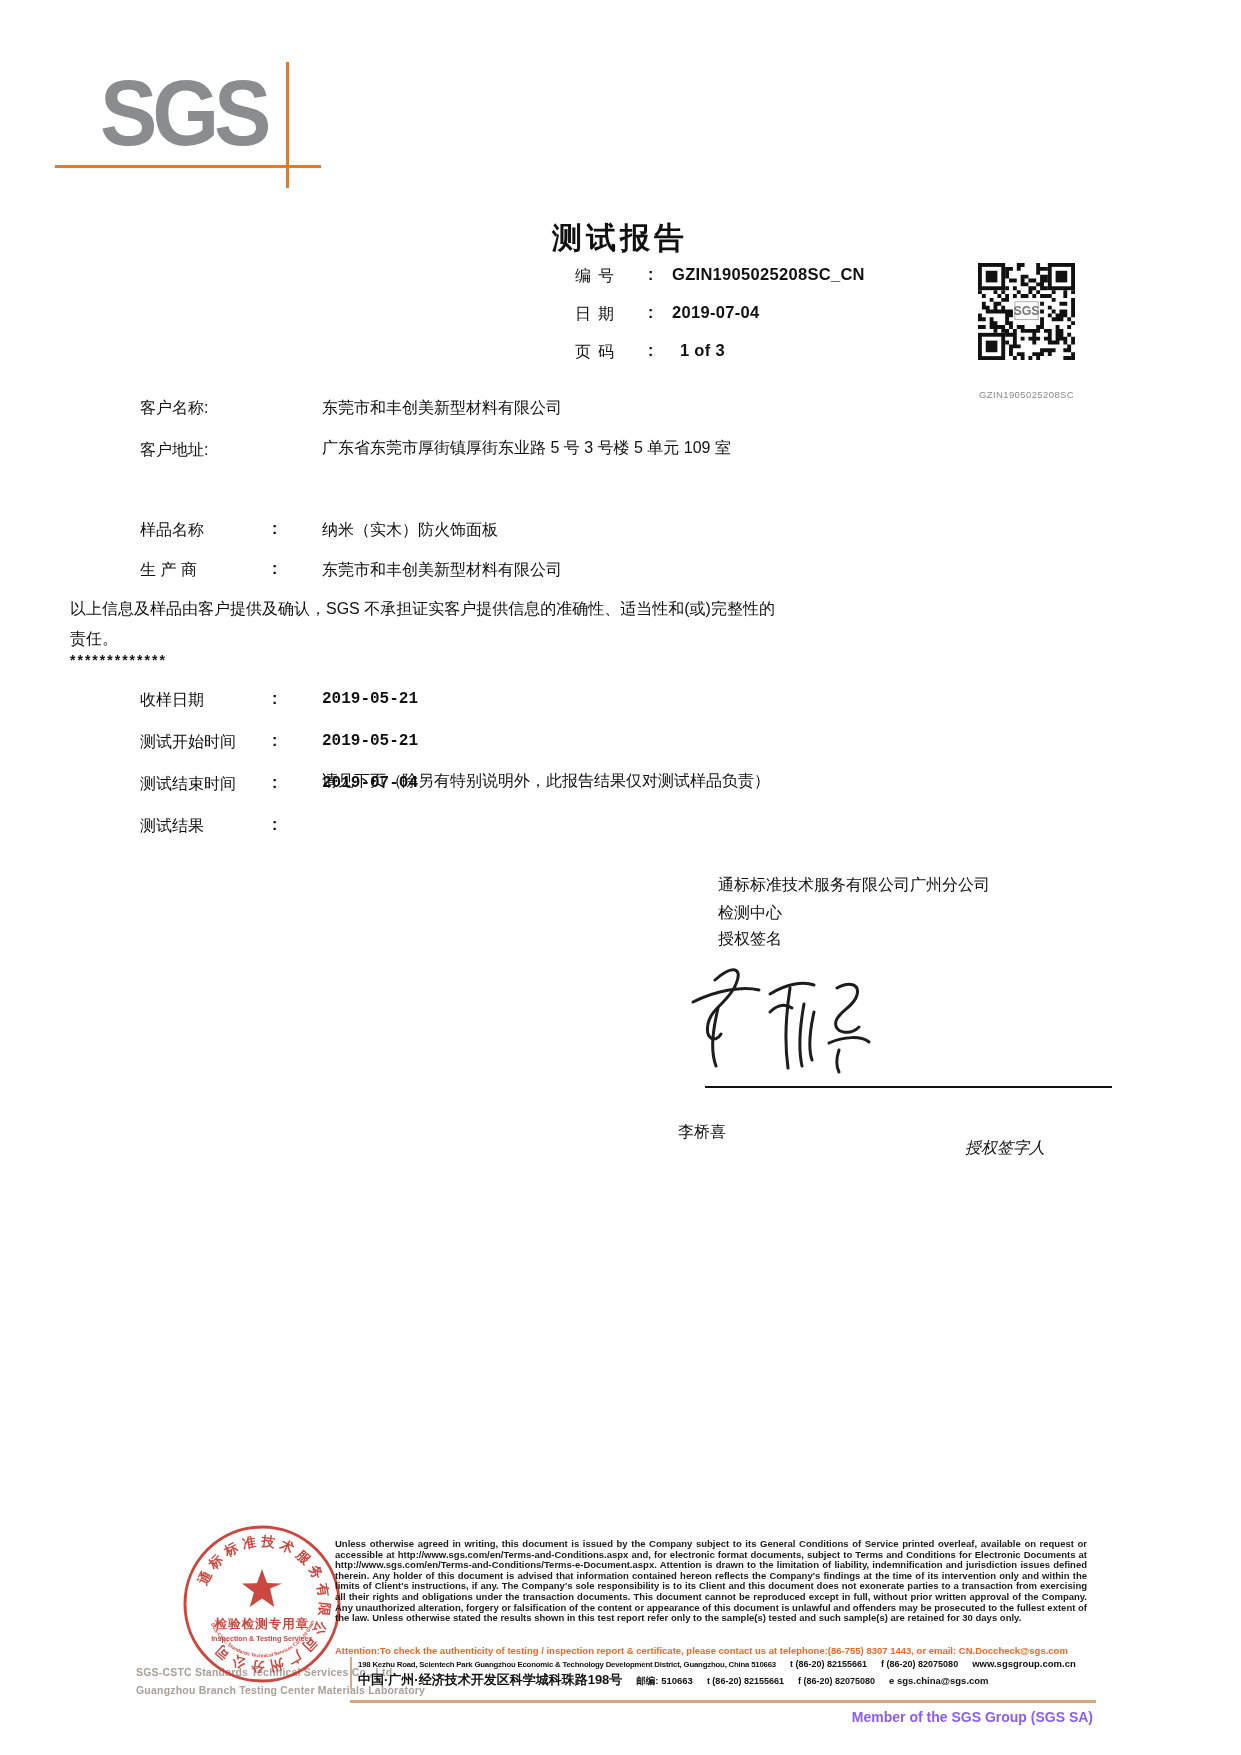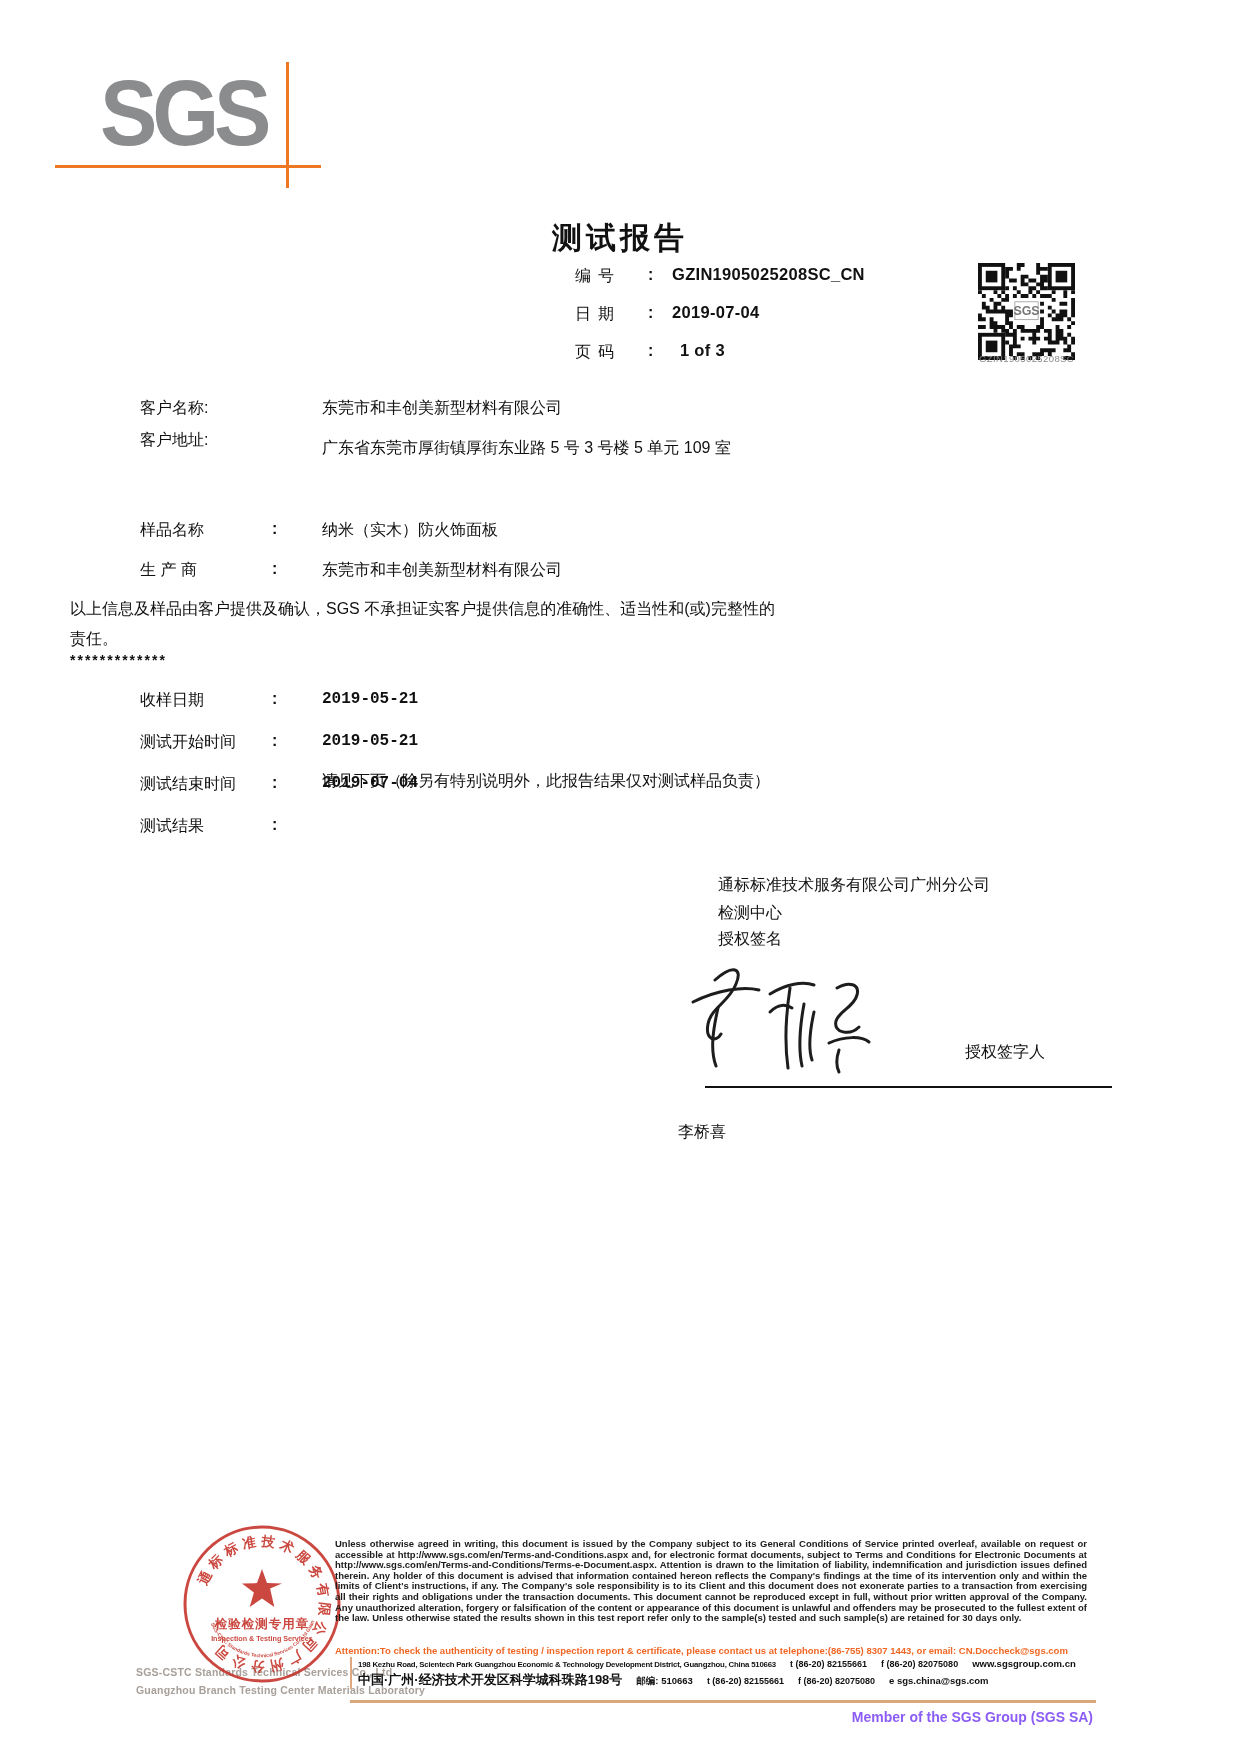--- a/index.html
+++ b/index.html
@@ -9,21 +9,21 @@
   
   .logo-text{font-weight:bold;color:#8b8c8e;font-size:82px;letter-spacing:-5px;
              transform:scale(1.05,1.12);transform-origin:left top;line-height:1;}
   .cross-h{background:#ee7722;height:2.5px;}
   .cross-v{background:#ee7722;width:2.5px;}
   
   .title{font-size:30px;font-weight:bold;letter-spacing:4px;}
   .hlabel{font-size:16px;letter-spacing:7px;}
   .hcolon{font-size:16px;font-weight:bold;}
   .hvalue{font-size:16.5px;font-weight:bold;letter-spacing:.3px;}
-  .qr-caption{font-size:9.5px;color:#8a8a8a;text-align:center;letter-spacing:.4px;}
+  .qr-caption{font-size:9.5px;color:#8a8a8a;text-align:center;letter-spacing:.4px;margin-top:36px;}
   
   .cn{font-size:16px;}
   .lblcol{left:140px;}
   .coloncol{left:272px;font-weight:bold;}
   .valcol{left:322px;}
   .bold{font-weight:bold;font-family:Liberation Mono, monospace;}
   .center-line{left:70px;width:1100px;text-align:left;white-space:normal;}
   .stars{font-size:14px;font-weight:bold;letter-spacing:2px;}
   
   .sig-line{background:#111;height:1.5px;}
@@ -84,21 +84,21 @@
       </g>
       <g>
         <rect x="36.86" y="38.8" width="23.28" height="17.848" fill="#fff" stroke="#999" stroke-width="0.8"></rect>
         <text x="48.5" y="52.379999999999995" text-anchor="middle" font-size="12.416" font-weight="bold" fill="#777">SGS</text>
       </g>
     </svg>
   <div class="abs qr-caption" style="left:968px;top:353px;width:117px;">GZIN1905025208SC</div>
 
   <div class="abs cn lblcol" style="top:398px;">客户名称:</div>
   <div class="abs cn valcol" style="top:398px;">东莞市和丰创美新型材料有限公司</div>
-  <div class="abs cn lblcol" style="top:430px;">客户地址:</div>
+  <div class="abs cn lblcol" style="top:440px;">客户地址:</div>
   <div class="abs cn valcol" style="top:438px;">广东省东莞市厚街镇厚街东业路 5 号 3 号楼 5 单元 109 室</div>
 
   <div class="abs cn lblcol" style="top:520px;">样品名称</div>
   <div class="abs cn coloncol" style="top:520px;">:</div>
   <div class="abs cn valcol" style="top:520px;">纳米（实木）防火饰面板</div>
   <div class="abs cn lblcol" style="top:560px;">生 产 商</div>
   <div class="abs cn coloncol" style="top:560px;">:</div>
   <div class="abs cn valcol" style="top:560px;">东莞市和丰创美新型材料有限公司</div>
 
   <div class="abs cn center-line" style="top:599px;">以上信息及样品由客户提供及确认，SGS 不承担证实客户提供信息的准确性、适当性和(或)完整性的</div>
@@ -136,21 +136,21 @@
       <path d="M119,46 C115,68 113,90 117,108"></path>
       <path d="M129,54 C125,72 123,90 127,102"></path>
       <path d="M152,30 C164,23 175,26 172,37 C169,49 154,53 151,63 C148,75 165,78 174,69"></path>
       <path d="M144,85 C159,78 177,78 184,84"></path>
       <path d="M154,92 C151,101 151,108 154,114"></path>
     </g>
   </svg>
 
   <div class="abs sig-line" style="left:705px;top:1086px;width:407px;"></div>
   <div class="abs cn" style="left:678px;top:1094px;margin-top:28px;">李桥喜</div>
-  <div class="abs cn" style="left:965px;top:1042px;">授权签字人</div>
+  <div class="abs cn" style="left:965px;top:1138px;font-style:italic;">授权签字人</div>
 
   <div class="abs lab-gray" style="left:136px;top:1666px;">SGS-CSTC Standards Technical Services Co., Ltd.</div>
   <div class="abs lab-gray" style="left:136px;top:1684px;">Guangzhou Branch Testing Center Materials Laboratory</div>
 
   <svg class="abs" style="left:180px;top:1522px;opacity:.9;" width="164" height="164" viewBox="0 0 164 164">
     <defs>
       <path id="ringPath" d="M 24,82 A 58,58 0 1 1 140,82 A 58,58 0 1 1 24,82"></path>
       <path id="arcPathEn" d="M 30,100 A 56,56 0 0 0 134,100"></path>
     </defs>
     <circle cx="82" cy="82" r="77" fill="none" stroke="#c5352b" stroke-width="3"></circle>

